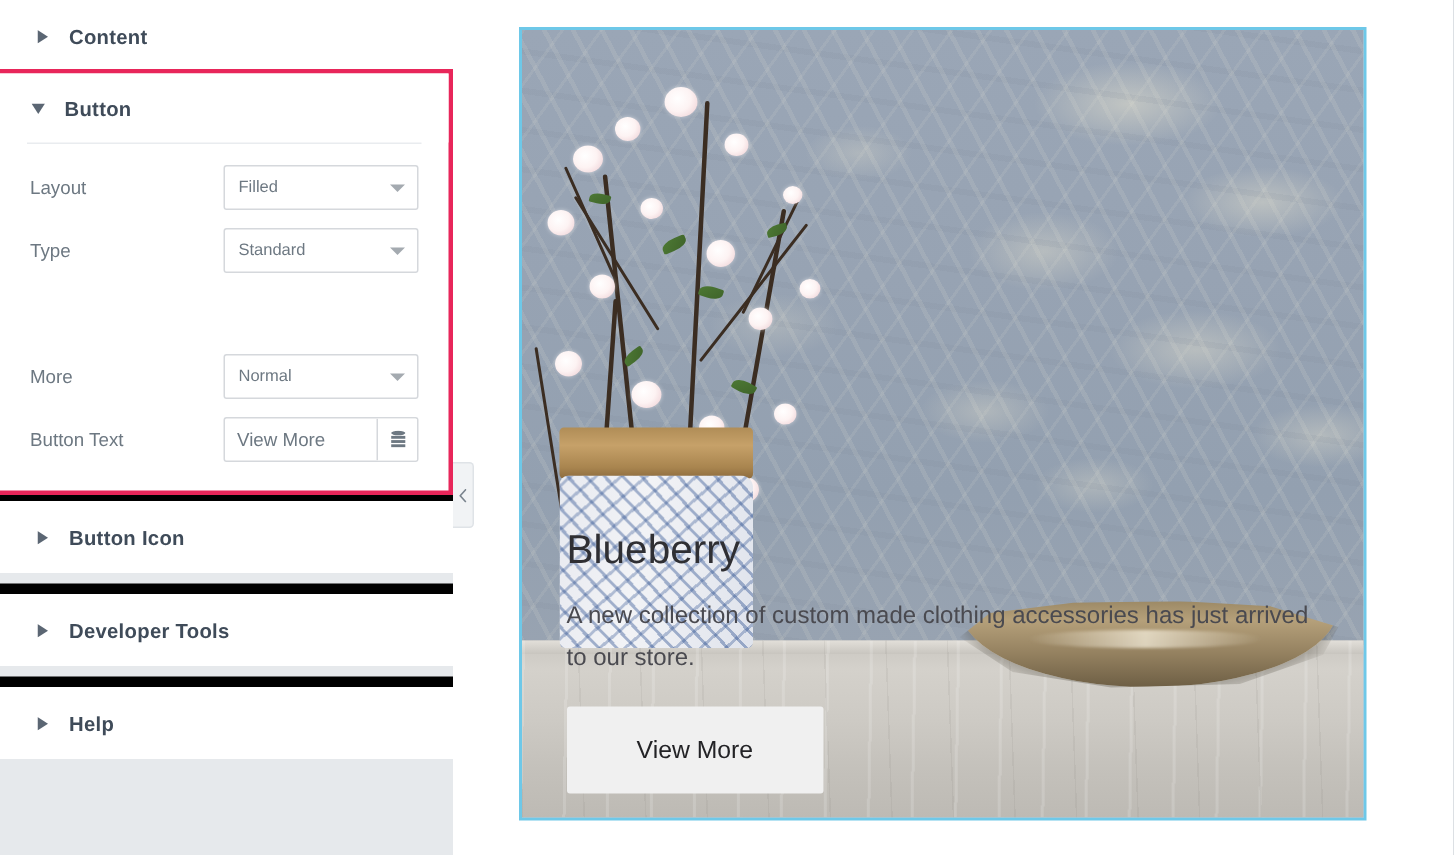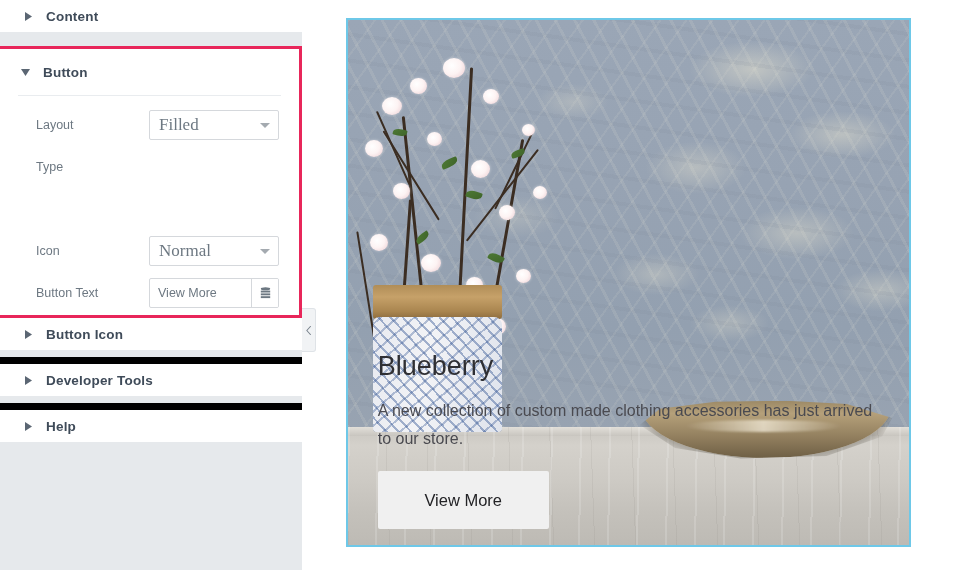--- a/index.html
+++ b/index.html
@@ -23,21 +23,21 @@
 
   .accordion {
     background: #ffffff;
     border-top: 7px solid #000000;
     border-bottom: 1px solid #e6e9ec;
   }
   .acc-gap { height: 6px; background: #e6e9ec; }
 
   .acc-header {
     display: flex; align-items: center;
-    height: 32px;
+    height: 48px;
     padding-left: 22px;
     cursor: pointer;
     background: #fff;
   }
   .caret {
     width: 12px; height: 12px;
     margin-right: 12px;
     display: flex; align-items: center; justify-content: center;
     flex: 0 0 auto;
   }
@@ -55,21 +55,21 @@
     left: 0; top: 46px;
     width: 302px;
     background: #fff;
     border: 3px solid #e8265a;
     border-left: none;
     z-index: 5;
   }
   #button-section .acc-header { height: 46px; padding-left: 19px; }
   .section-divider { height: 1px; background: #e9ecef; margin: 0 18px; }
 
-  .fields { padding: 14px 20px 7px 20px; margin-left: 16px; }
+  .fields { padding: 14px 20px 19px 20px; }
 
   .field-row {
     display: flex; align-items: center;
     height: 30px;
     margin-bottom: 12px;
   }
   .field-row:last-child { margin-bottom: 0; }
   .field-label {
     font-size: 12.5px;
     color: #6d7882;
@@ -82,25 +82,24 @@
     position: relative;
     height: 30px;
     border: 1px solid #d5d8dc;
     border-radius: 2px;
     background: #fff;
     display: flex; align-items: center;
     padding: 0 26px 0 9px;
     cursor: pointer;
   }
   .select .sel-val {
-    font-size: 17px;
+    font-size: 11px;
     color: #6d7882;
     white-space: nowrap;
     overflow: hidden;
-    font-family: Liberation Serif, serif;
   }
   .select .arrow {
     position: absolute; right: 8px; top: 50%;
     margin-top: -2px;
     width: 0; height: 0;
     border-left: 5px solid transparent;
     border-right: 5px solid transparent;
     border-top: 5px solid #a4aab0;
   }
   .sel-w-130 { width: 130px; }
@@ -377,27 +376,33 @@
           <div class="field-ctrl">
             <div class="select sel-w-130">
               <span class="sel-val">Filled</span>
               <span class="arrow"></span>
             </div>
           </div>
         </div>
 
         <div class="field-row">
           <span class="field-label">Type</span>
+          <div class="field-ctrl">
+            <div class="select sel-w-130">
+              <span class="sel-val">Standard</span>
+              <span class="arrow"></span>
+            </div>
+          </div>
         </div>
 
         <div class="field-row">
         </div>
 
         <div class="field-row">
-          <span class="field-label">Icon</span>
+          <span class="field-label">More</span>
           <div class="field-ctrl">
             <div class="select sel-w-130">
               <span class="sel-val">Normal</span>
               <span class="arrow"></span>
             </div>
           </div>
         </div>
 
         <div class="field-row">
           <span class="field-label">Button Text</span>

